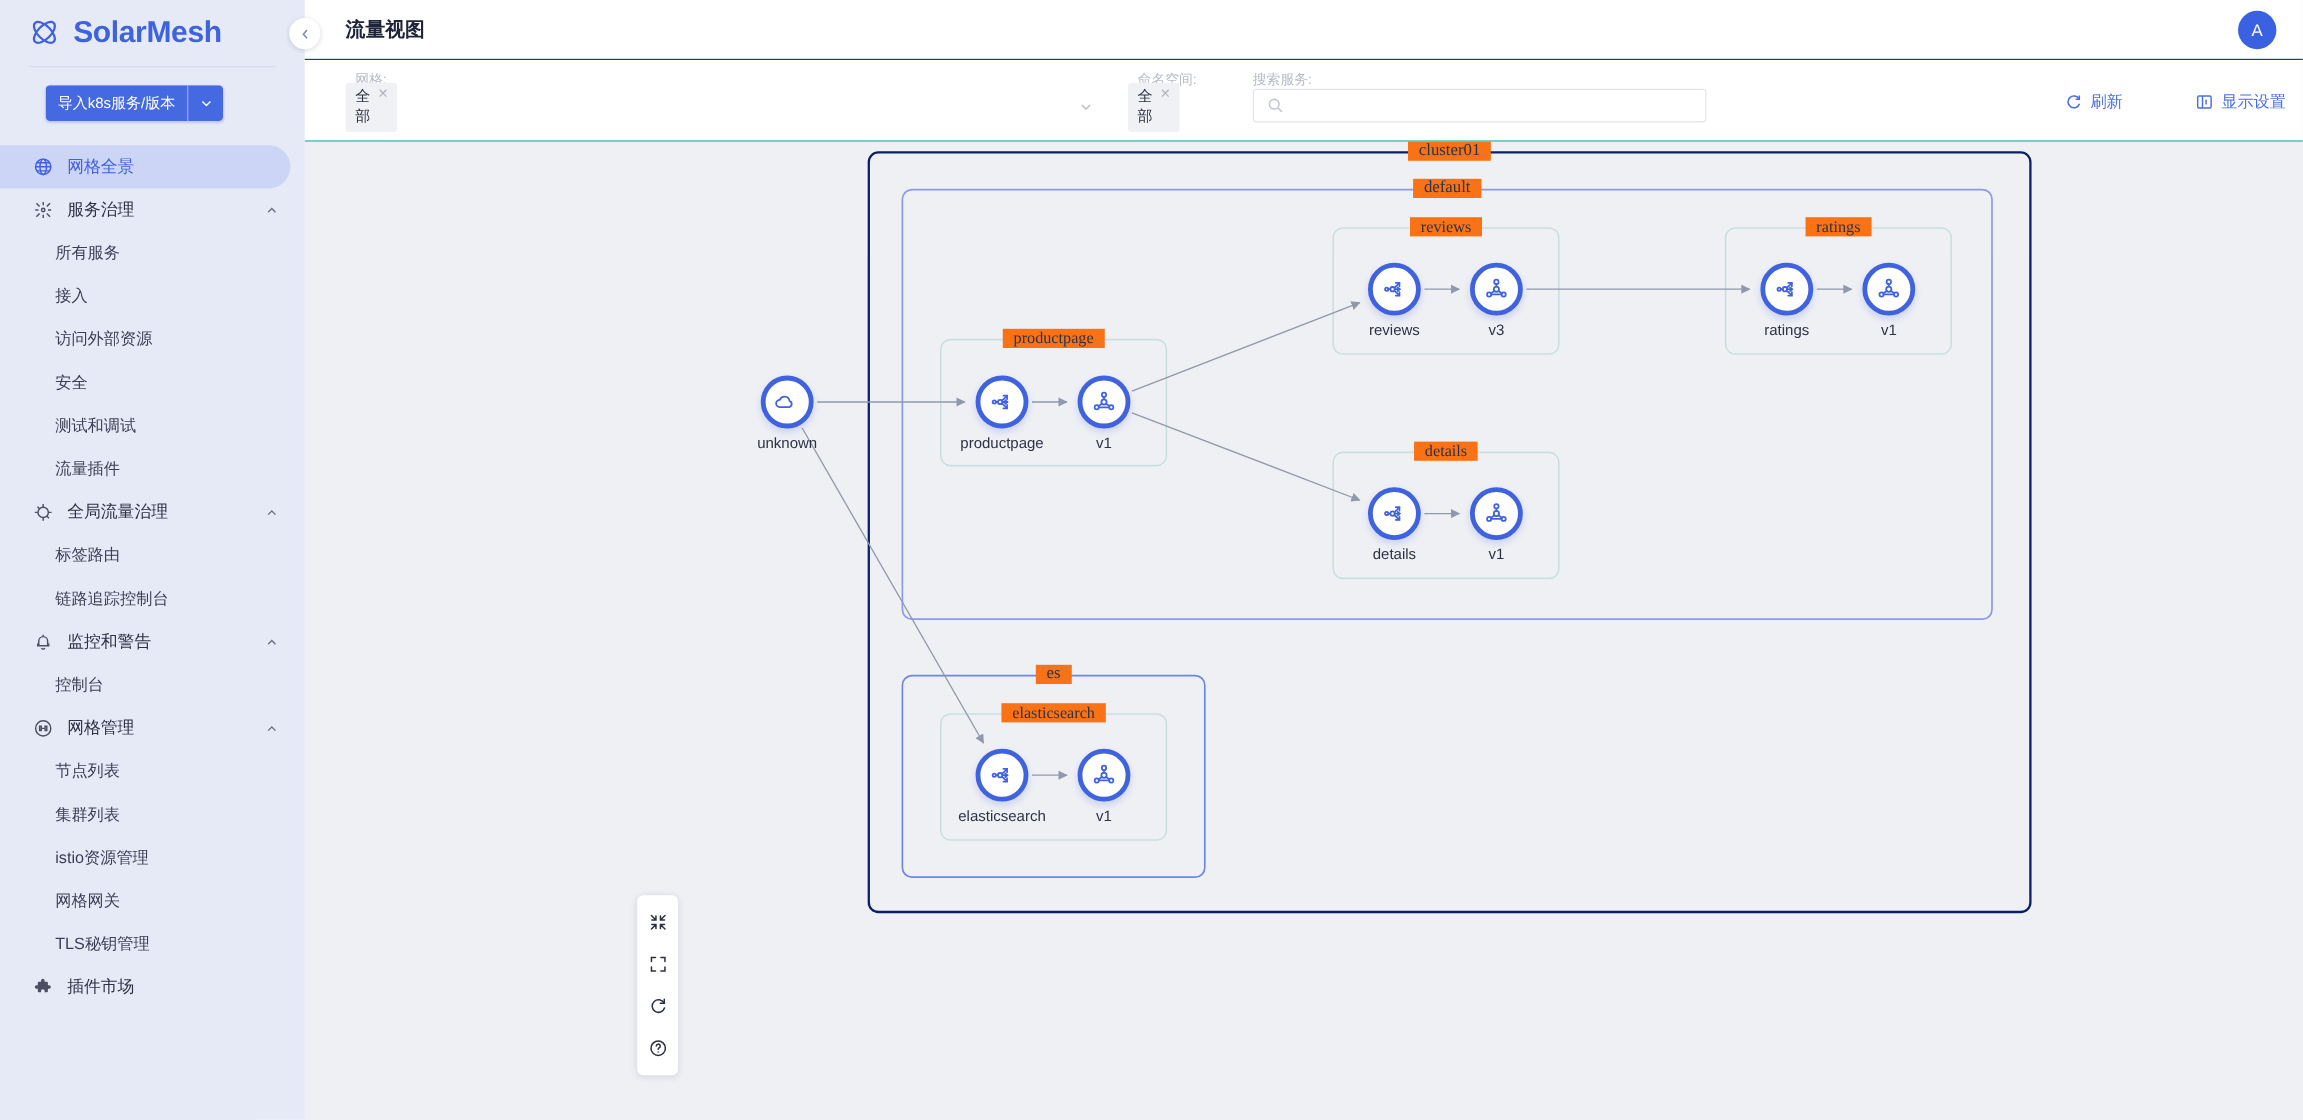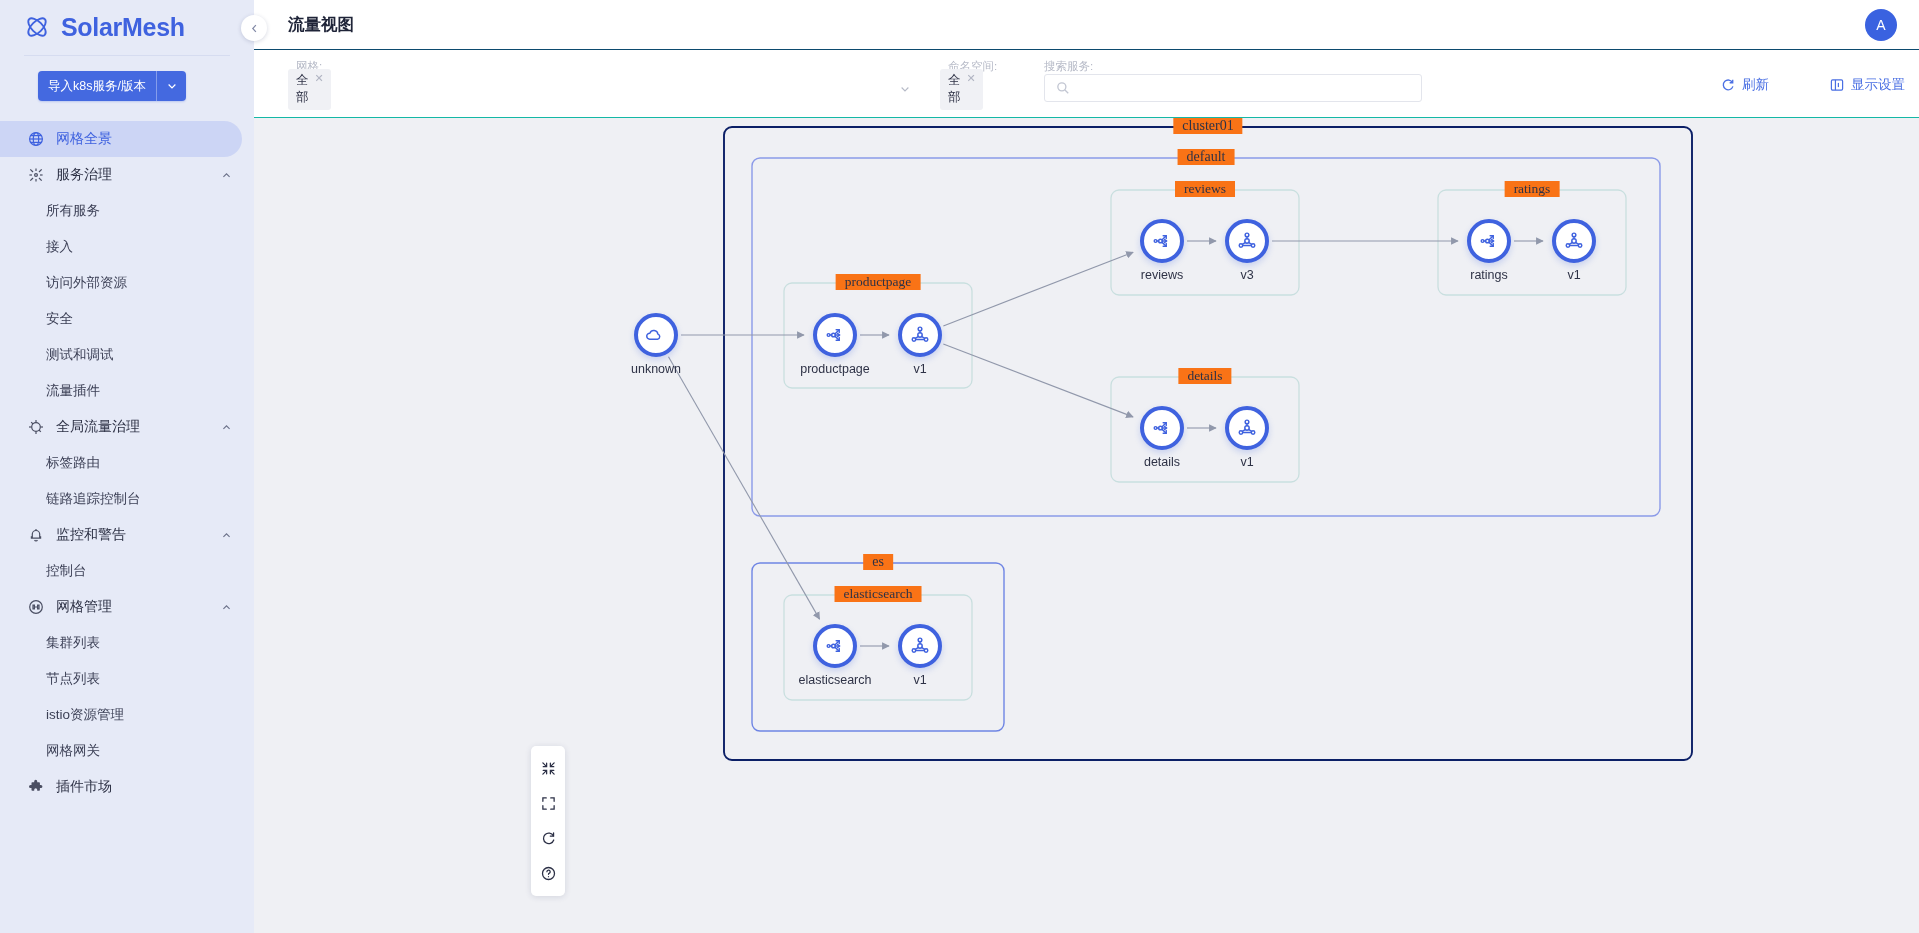--- a/index.html
+++ b/index.html
@@ -324,30 +324,33 @@
             <circle cx="8" cy="8" r="6.3"></circle>
             <path d="M5 6.2 h1.4 v3.6 H5 z M9.6 6.2 h1.4 v3.6 H9.6 z M6.4 8 h3.2"></path>
           </svg>
         </span>
         <span class="m-label">网格管理</span>
         <svg class="m-caret" viewBox="0 0 16 16" fill="none" stroke="currentColor" stroke-width="1.6">
           <path d="M3.5 10 L8 5.5 L12.5 10"></path>
         </svg>
       </div>
       <div class="m-sub">
+        <span class="m-label">节点列表</span>
+      </div>
+      <div class="m-sub">
         <span class="m-label">集群列表</span>
       </div>
       <div class="m-sub">
-        <span class="m-label">节点列表</span>
-      </div>
-      <div class="m-sub">
         <span class="m-label">istio资源管理</span>
       </div>
       <div class="m-sub">
         <span class="m-label">网格网关</span>
+      </div>
+      <div class="m-sub">
+        <span class="m-label">TLS秘钥管理</span>
       </div>
       <div class="m-item">
         <span>
           <svg class="ico" viewBox="0 0 16 16" fill="none" stroke="currentColor" stroke-width="1.2">
             <path d="M6.2 2.2 a1.5 1.5 0 0 1 3 0 v1 h1.9 a.8 .8 0 0 1 .8 .8 v2 h1 a1.5 1.5 0 0 1 0 3 h-1 v2 a.8 .8 0 0 1 -.8 .8 H9.2 v-1 a1.5 1.5 0 0 0 -3 0 v1 H4.3 a.8 .8 0 0 1 -.8 -.8 V9 h-1 a1.5 1.5 0 0 1 0 -3 h1 V4 a.8 .8 0 0 1 .8 -.8 h1.9 z" fill="currentColor" stroke="none"></path>
           </svg>
         </span>
         <span class="m-label">插件市场</span>
       </div>
     </div>

